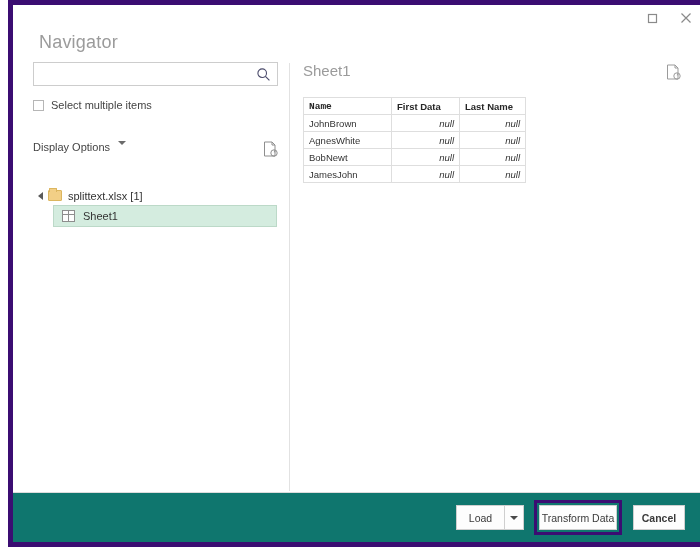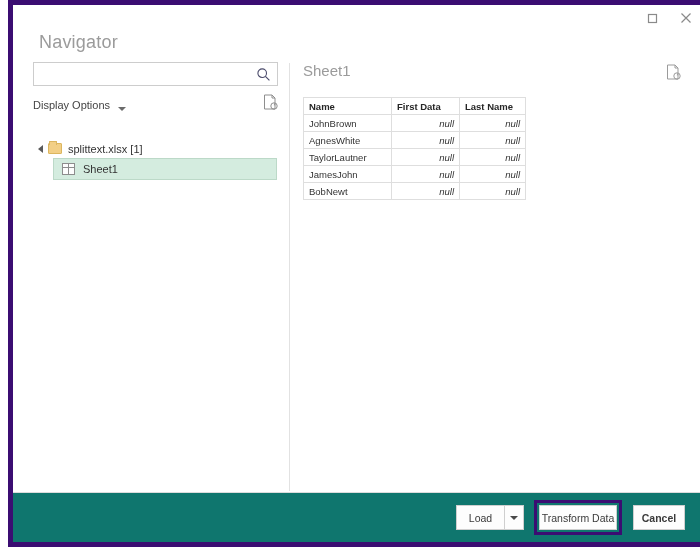--- a/index.html
+++ b/index.html
@@ -104,22 +104,22 @@
     margin-right: 7px;
     flex: none;
   }
   .checkbox-label {
     font-size: 11px;
     color: #444;
   }
 
   .display-opts-row {
     display: flex;
-    align-items: flex-end;
-    margin-top: 8px;
+    align-items: flex-start;
+    margin-top: 28px;
     height: 17px;
     width: 245px;
   }
   .display-opts-label {
     font-size: 11px;
     color: #444;
   }
   .caret-down {
     margin-left: 8px;
     width: 0; height: 0;
@@ -258,21 +258,21 @@
     overflow: hidden;
     white-space: nowrap;
   }
   .data-table th {
     font-weight: bold;
     text-align: left;
     color: #262626;
     background: #ffffff;
     font-size: 9.5px;
   }
-  .col-name  { width: 88px; }
+  .col-name  { width: 88px; font-family: Liberation Mono, monospace; }
   .col-first { width: 68px; }
   .col-last  { width: 66px; }
   .cell-null {
     text-align: right;
     font-style: italic;
     color: #6f6f6f;
   }
 
   
   .footer {
@@ -352,20 +352,24 @@
     <div class="search-box">
       <input class="search-input" type="text" value="" placeholder="" style="">
       <span class="search-icon">
         <svg width="15" height="15" viewBox="0 0 15 15">
           <circle cx="6.2" cy="6.2" r="4.3" fill="none" stroke="#4a4a6a" stroke-width="1.1"></circle>
           <path d="M9.4 9.4 L13.4 13.4" stroke="#4a4a6a" stroke-width="1.1" fill="none"></path>
         </svg>
       </span>
     </div>
 
+    <div class="checkbox-row">
+      <span class="cbx"></span>
+      <span class="checkbox-label">Select multiple items</span>
+    </div>
 
     <div class="display-opts-row">
       <span class="display-opts-label">Display Options</span>
       <span class="caret-down"></span>
       <span class="refresh-page-icon">
         <svg width="15" height="17" viewBox="0 0 15 17">
           <path d="M1.5 1 L9 1 L12 4 L12 15 L1.5 15 Z" fill="none" stroke="#8e8e8e" stroke-width="1"></path>
           <path d="M9 1 L9 4 L12 4" fill="none" stroke="#8e8e8e" stroke-width="1"></path>
           <circle cx="11" cy="12" r="3.2" fill="none" stroke="#8e8e8e" stroke-width="1"></circle>
           <path d="M11 9.6 L12.2 10.6 L10.9 11" fill="none" stroke="#8e8e8e" stroke-width="1"></path>
@@ -416,31 +420,26 @@
           <td>JohnBrown</td>
           <td class="cell-null">null</td>
           <td class="cell-null">null</td>
         </tr>
         <tr>
           <td>AgnesWhite</td>
           <td class="cell-null">null</td>
           <td class="cell-null">null</td>
         </tr>
         <tr>
-          <td>TaylorLautner</td>
+          <td>BobNewt</td>
           <td class="cell-null">null</td>
           <td class="cell-null">null</td>
         </tr>
         <tr>
           <td>JamesJohn</td>
-          <td class="cell-null">null</td>
-          <td class="cell-null">null</td>
-        </tr>
-        <tr>
-          <td>BobNewt</td>
           <td class="cell-null">null</td>
           <td class="cell-null">null</td>
         </tr>
       </tbody>
     </table>
   </div>
 
   <div class="footer">
     <div class="load-group">
       <div class="btn btn-load">Load</div>

